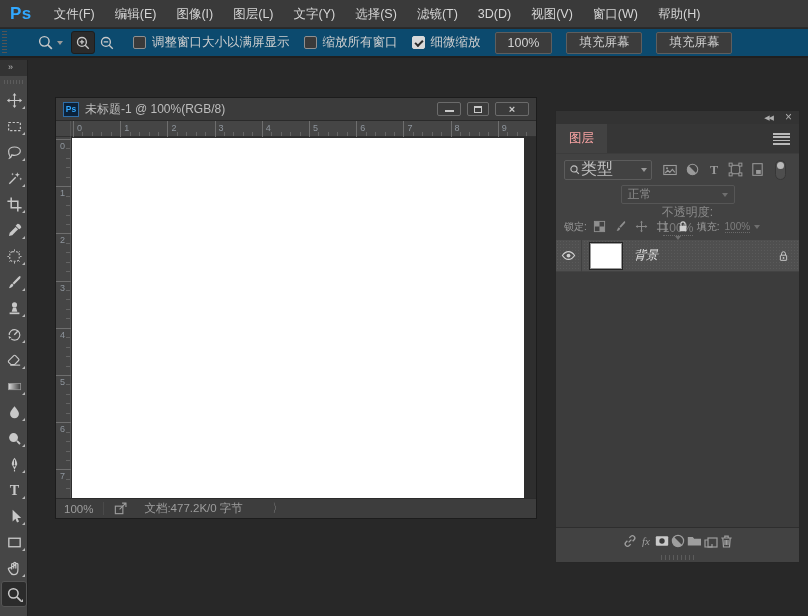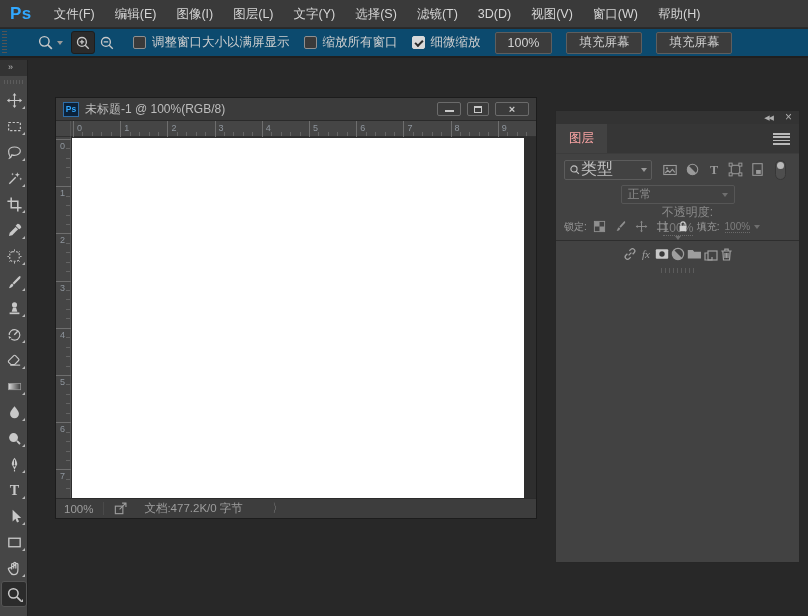--- a/index.html
+++ b/index.html
@@ -490,20 +490,41 @@
             <rect x="3" y="6.5" width="8" height="6.5" fill="currentColor" rx="0.5"></rect>
             <path fill="none" stroke="currentColor" stroke-width="1.3" d="M4.5 6.5V4.6a2.5 2.5 0 0 1 5 0v1.9"></path>
           </svg>
         </span>
     </span>
     <span>填充:</span>
     <span class="uval">100%</span>
     <span class="dim-chev"></span>
   </div>
 
+  <div class="lp-list">
+    <div class="layer-row">
+      <span class="eye-cell">
+        <span>
+          <svg width="15" height="15" viewBox="0 0 16 16">
+              <path fill="none" stroke="currentColor" stroke-width="1.2" d="M1.5 8C3.5 5 5.6 3.8 8 3.8S12.5 5 14.5 8c-2 3-4.1 4.2-6.5 4.2S3.5 11 1.5 8z"></path>
+              <circle cx="8" cy="8" r="2" fill="currentColor"></circle>
+            </svg>
+        </span>
+      </span>
+      <span class="thumb"></span>
+      <span class="layer-name">背景</span>
+      <span class="layer-lock">
+        <svg width="11" height="12" viewBox="0 0 14 15">
+            <rect x="3" y="6.5" width="8" height="6.5" fill="none" stroke="currentColor" stroke-width="1.2" rx="0.5"></rect>
+            <rect x="6" y="9" width="2" height="2" fill="currentColor"></rect>
+            <path fill="none" stroke="currentColor" stroke-width="1.2" d="M4.5 6.5V4.6a2.5 2.5 0 0 1 5 0v1.9"></path>
+          </svg>
+      </span>
+    </div>
+  </div>
 
   <div class="lp-bottom">
     <span>
         <svg width="16" height="16" viewBox="0 0 16 16">
           <path fill="none" stroke="currentColor" stroke-width="1.3" d="M6.6 9.4l2.8-2.8M5.4 7.8L3.9 9.3a2.3 2.3 0 0 0 3.3 3.3l1.5-1.5M10.6 8.2l1.5-1.5a2.3 2.3 0 0 0-3.3-3.3L7.3 4.9"></path>
         </svg>
       </span>
     <span>
         <svg width="16" height="16" viewBox="0 0 16 16">
           <text x="8" y="12" font-size="11" font-style="italic" text-anchor="middle" fill="currentColor" font-family="'Liberation Serif','DejaVu Serif',serif">fx</text>

